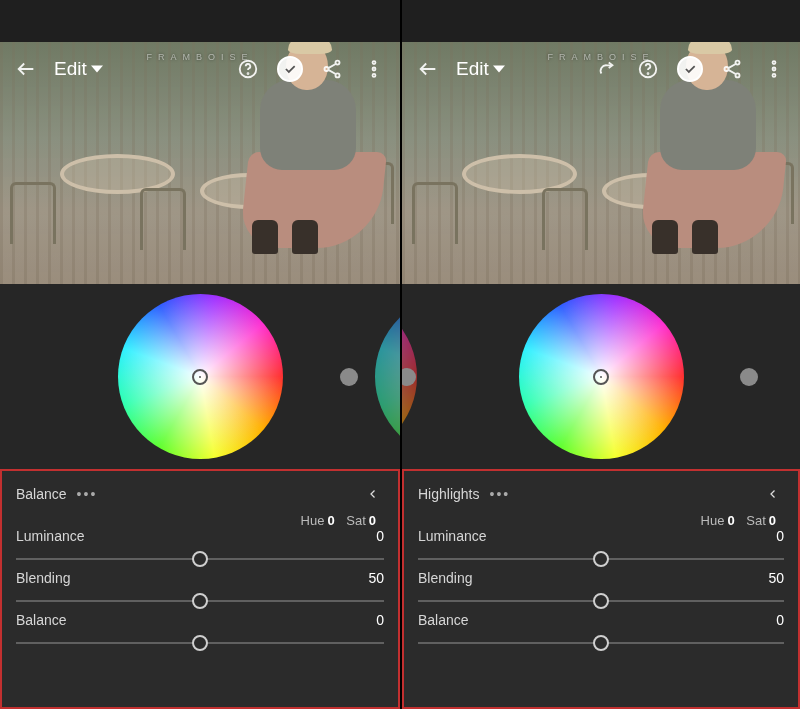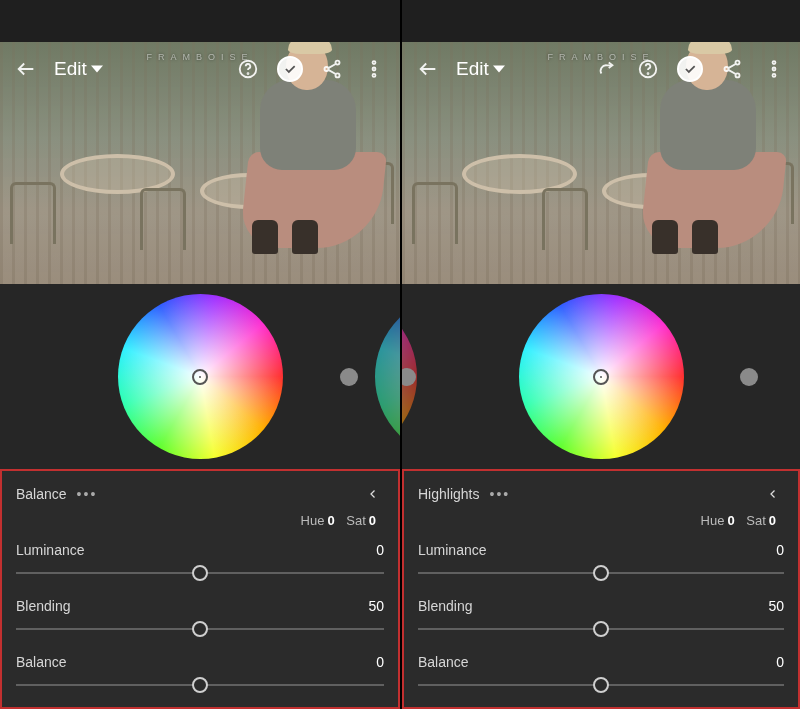--- a/index.html
+++ b/index.html
@@ -172,21 +172,21 @@
     display:flex;align-items:center;gap:10px;height:26px;
   }
   .panel-title{color:var(--text);}
   .dots{letter-spacing:2px;color:#aaa;cursor:pointer;}
   .chev-left{margin-left:auto;width:22px;height:22px;display:flex;align-items:center;justify-content:center;cursor:pointer;}
   .chev-left svg{width:12px;height:12px;stroke:#ddd;stroke-width:2.5;fill:none;}
 
   .hue-sat{color:var(--text-dim);font-size:13px;margin-top:6px;text-align:right;}
   .hue-sat b{color:var(--white);font-weight:600;margin:0 8px 0 3px;}
 
-  .slider{margin-top:14px;text-align:center;}
+  .slider{text-align:center;}
   .slider-row{display:flex;justify-content:space-between;align-items:baseline;font-size:14px;}
   .slider-row .val{color:var(--white);font-variant-numeric:tabular-nums;}
   .track{
     position:relative;height:22px;margin-top:4px;cursor:pointer;
   }
   .track::before{
     content:"";position:absolute;left:0;right:0;top:50%;height:2px;transform:translateY(-50%);
     background:var(--track);
   }
   .thumb{

